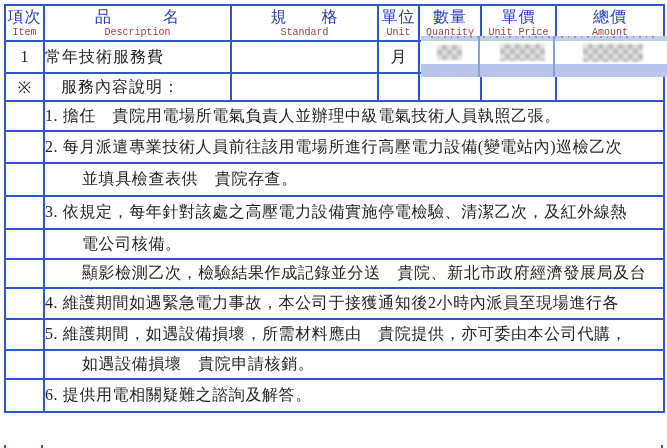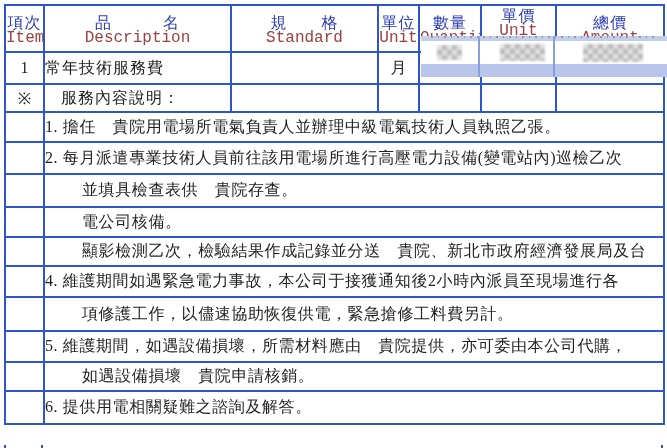--- a/index.html
+++ b/index.html
@@ -28,21 +28,21 @@
     padding:0;vertical-align:middle;overflow:hidden;
     font-weight:normal;
   }
   
   th .zh{
     font-size:16px;line-height:19px;color:var(--hdr-zh);
     text-align:center;letter-spacing:1px;white-space:pre;
   }
   th .en{
     font-family:"Liberation Mono","DejaVu Sans Mono",monospace;
-    font-size:16px;line-height:13px;color:var(--hdr-en);
+    font-size:10px;line-height:13px;color:var(--hdr-en);
     letter-spacing:0px;
   }
   
   .c-center{text-align:center;font-size:16px;}
   .c-desc{font-size:16px;padding-left:10px;letter-spacing:1px;}
   .svc{font-size:16px;letter-spacing:0.6px;padding-left:25px;white-space:nowrap;margin-left:44px;}
   .svc.cont{padding-left:37px;}
   
   .redact{
     position:absolute;left:421px;top:36px;width:246px;height:41px;
@@ -139,35 +139,35 @@
       <td colspan="6" class="svc num">1. 擔任　貴院用電場所電氣負責人並辦理中級電氣技術人員執照乙張。</td>
     </tr>
     <tr style="height:32px">
       <td></td>
       <td colspan="6" class="svc num">2. 每月派遣專業技術人員前往該用電場所進行高壓電力設備(變電站內)巡檢乙次</td>
     </tr>
     <tr style="height:33px">
       <td></td>
       <td colspan="6" class="svc cont">並填具檢查表供　貴院存查。</td>
     </tr>
+    <tr style="height:33px">
+      <td></td>
+      <td colspan="6" class="svc num">3. 依規定，每年針對該處之高壓電力設備實施停電檢驗、清潔乙次，及紅外線熱</td>
+    </tr>
     <tr style="height:30px">
       <td></td>
       <td colspan="6" class="svc cont">電公司核備。</td>
     </tr>
     <tr style="height:29px">
       <td></td>
       <td colspan="6" class="svc cont">顯影檢測乙次，檢驗結果作成記錄並分送　貴院、新北市政府經濟發展局及台</td>
     </tr>
     <tr style="height:31px">
       <td></td>
       <td colspan="6" class="svc num">4. 維護期間如遇緊急電力事故，本公司于接獲通知後2小時內派員至現場進行各</td>
-    </tr>
-    <tr style="height:34px">
-      <td></td>
-      <td colspan="6" class="svc cont">項修護工作，以儘速協助恢復供電，緊急搶修工料費另計。</td>
     </tr>
     <tr style="height:31px">
       <td></td>
       <td colspan="6" class="svc num">5. 維護期間，如遇設備損壞，所需材料應由　貴院提供，亦可委由本公司代購，</td>
     </tr>
     <tr style="height:29px">
       <td></td>
       <td colspan="6" class="svc cont">如遇設備損壞　貴院申請核銷。</td>
     </tr>
     <tr style="height:33px">

